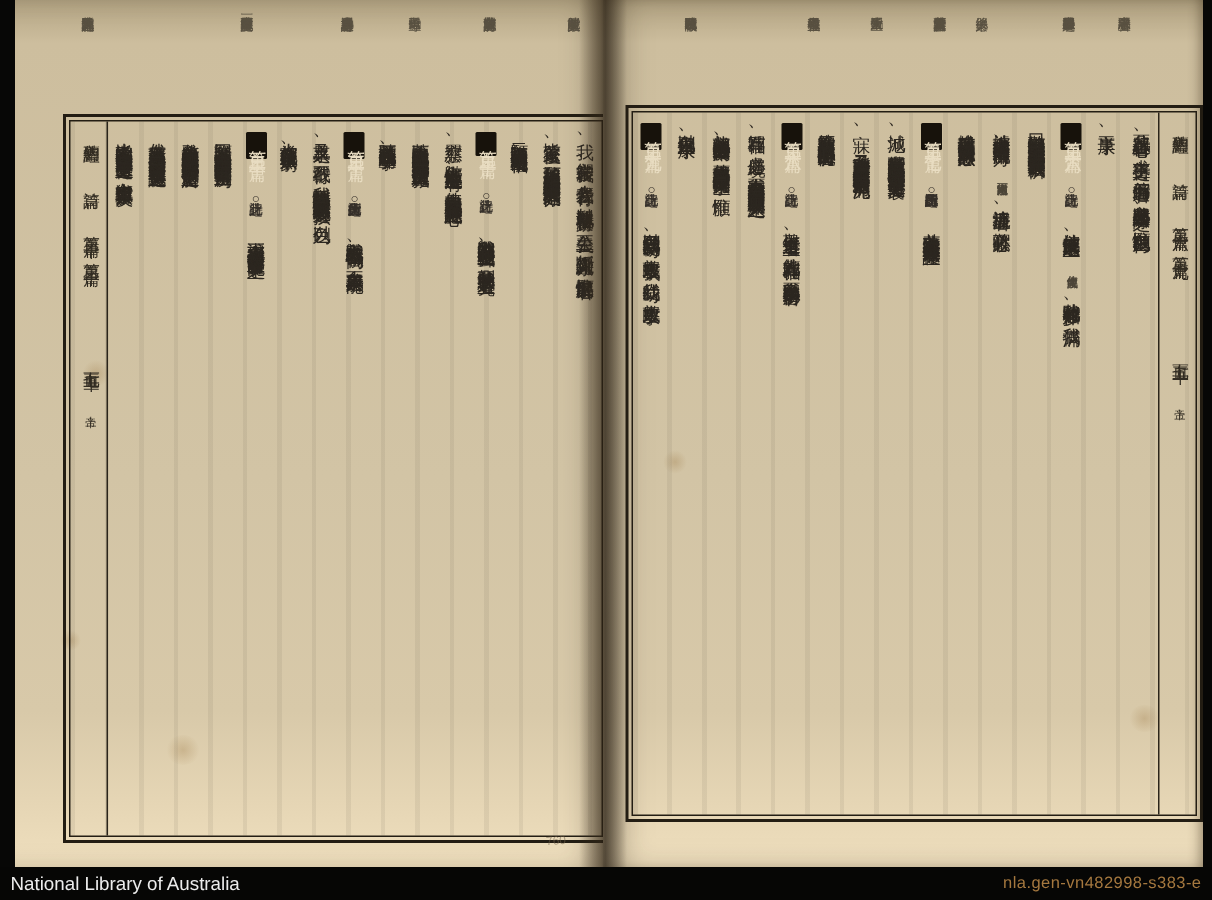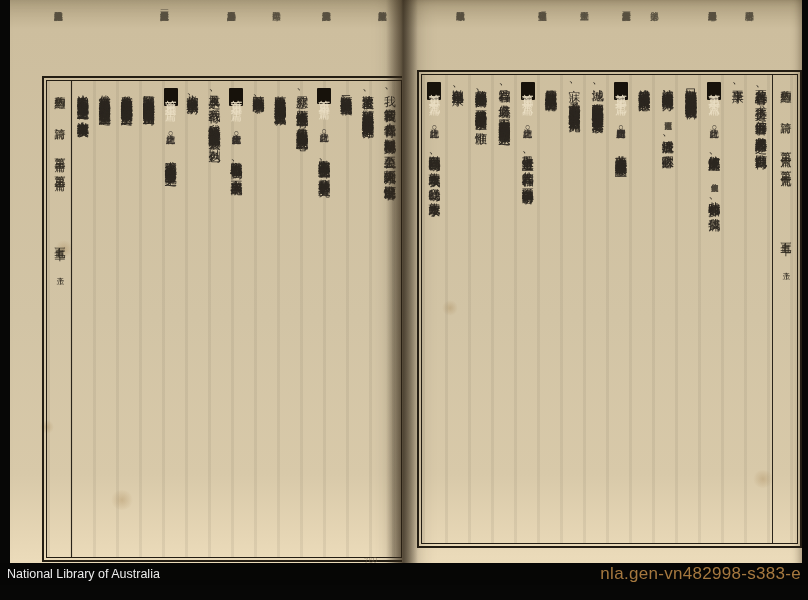--- a/index.html
+++ b/index.html
@@ -45,25 +45,25 @@
 
   
   .mnote{position:absolute;top:5px;height:66px;writing-mode:vertical-rl;text-orientation:upright;
          font-size:8.5px;line-height:10.5px;letter-spacing:0;color:#4e4739;opacity:.9;}
 
   
   .pencil{position:absolute;left:364px;top:556px;font-family:"Liberation Sans",sans-serif;
           font-size:8px;color:rgba(112,96,74,.55);transform:rotate(-4deg);}
 
   
-  .footer-bar{position:absolute;left:0;right:0;bottom:15px;height:22px;background:#060605;
+  .footer-bar{position:absolute;left:0;right:0;bottom:0;height:22px;background:#060605;
           display:flex;justify-content:space-between;align-items:center;padding:0 7px;
           font-family:"Liberation Sans",sans-serif;}
   .lib-label{color:#ececec;font-size:12.5px;}
-  .image-ref{color:#a5783f;font-size:17px;letter-spacing:.3px;}
+  .image-ref{color:#a5783f;font-size:11px;letter-spacing:.3px;}
 </style>
 </head>
 <body>
 
 <div class="photo">
 
   <div class="page page-left">
     <div class="stain" style="left:45px;top:240px;width:18px;height:18px;"></div>
     <div class="stain" style="left:100px;top:490px;width:24px;height:20px;"></div>
     <div class="stain" style="left:30px;top:420px;width:14px;height:14px;"></div>

